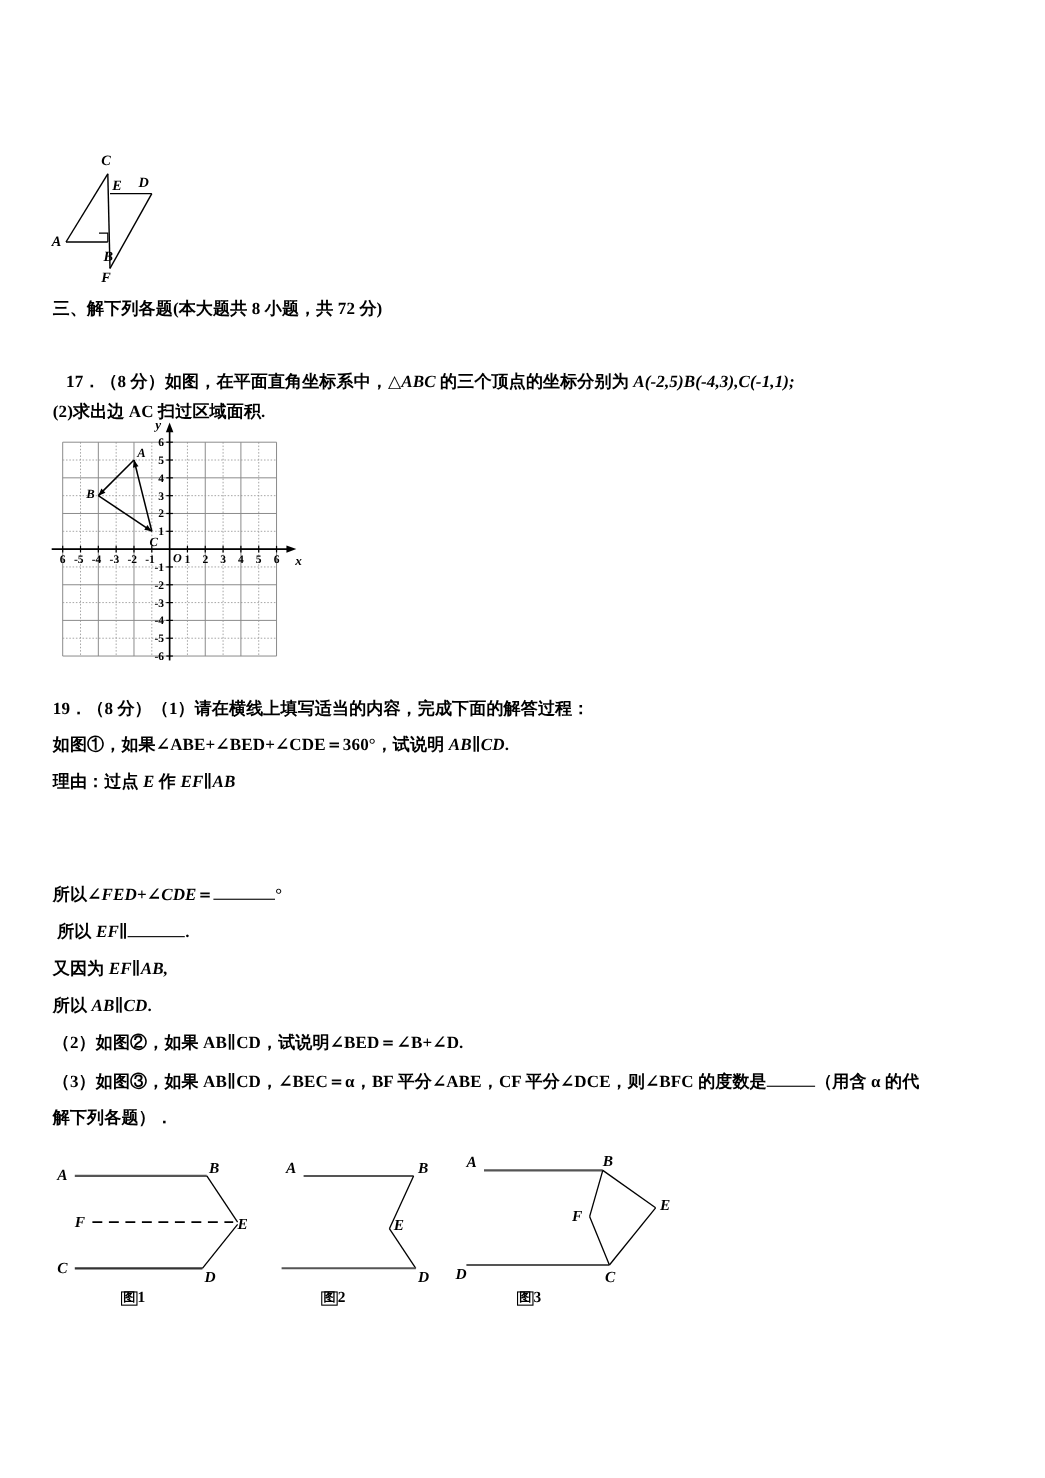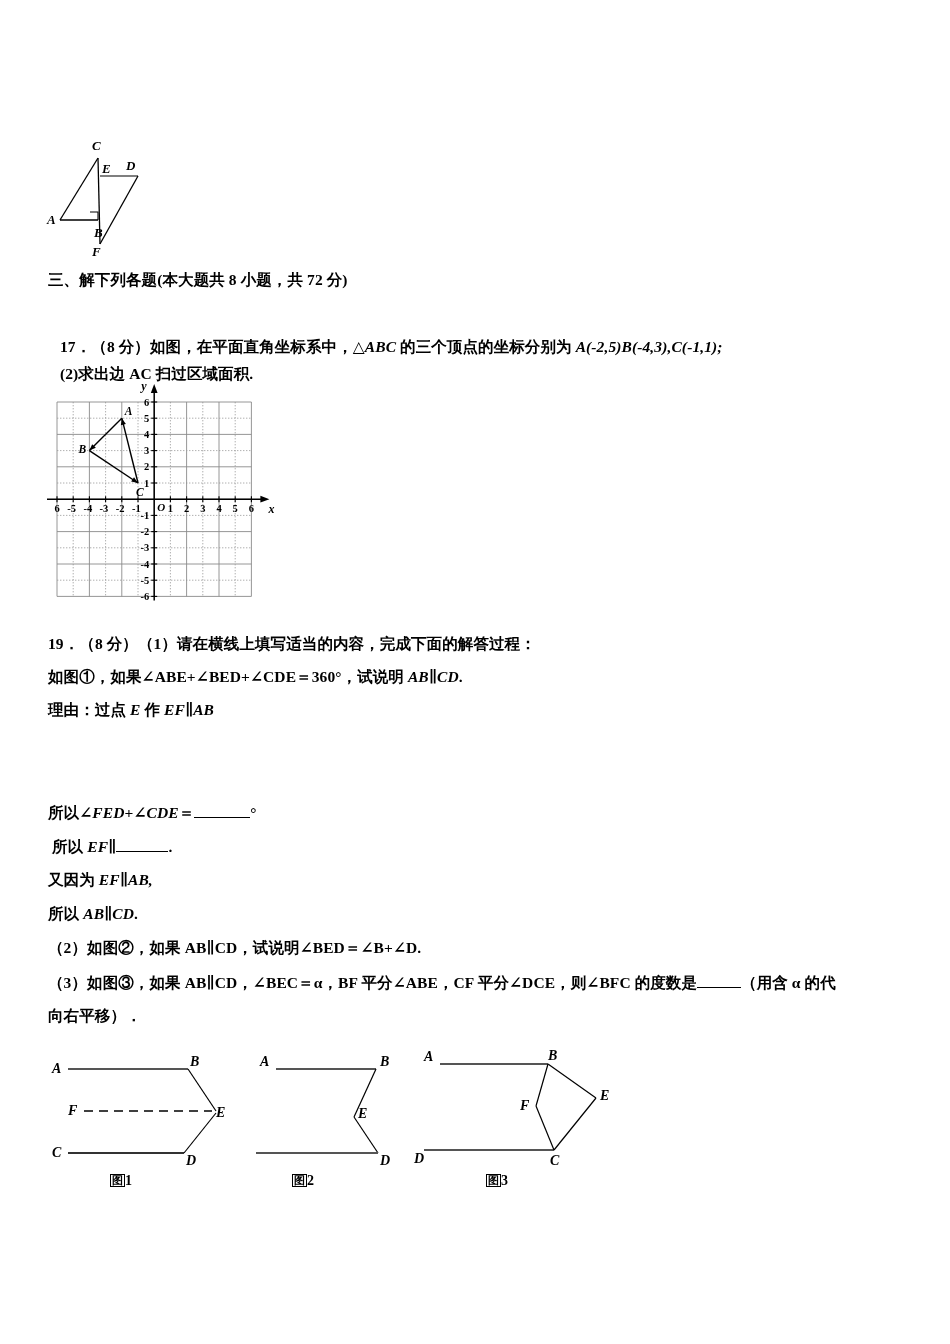--- a/index.html
+++ b/index.html
@@ -84,21 +84,21 @@
     </svg>
   </div>
 
   <div class="line" style="left:48px; top:270px;">三、解下列各题(本大题共 8 小题，共 72 分)</div>
 
   <div class="line" style="left:60px; top:301px;margin-top:36px;">
     <span>17．</span><span>（8 分）</span><span>如图，在平面直角坐标系中，</span><span class="it">△ABC</span><span> 的三个顶点的坐标分别为 </span><span class="it">A(-2,5)B(-4,3),C(-1,1);</span>
   </div>
 
 
-  <div class="line" style="left:60px; top:364px;">(2)求出边 AC 扫过区域面积.</div>
+  <div class="line" style="left:48px; top:364px;">(2)求出边 AC 扫过区域面积.</div>
 
   <div class="fig" style="left:40px; top:390px;">
     <svg id="grid-svg" width="250" height="235" viewBox="0 0 250 235">
         <line x1="17" y1="12" x2="17" y2="206.39999999999998" stroke="#8a8a8a" stroke-width="0.9" stroke-dasharray="none"></line>
         <line x1="17" y1="206.39999999999998" x2="211.39999999999998" y2="206.39999999999998" stroke="#8a8a8a" stroke-width="0.9" stroke-dasharray="none"></line>
         <line x1="33.19999999999999" y1="12" x2="33.19999999999999" y2="206.39999999999998" stroke="#9a9a9a" stroke-width="0.8" stroke-dasharray="1.4,1.6"></line>
         <line x1="17" y1="190.2" x2="211.39999999999998" y2="190.2" stroke="#9a9a9a" stroke-width="0.8" stroke-dasharray="1.4,1.6"></line>
         <line x1="49.39999999999999" y1="12" x2="49.39999999999999" y2="206.39999999999998" stroke="#8a8a8a" stroke-width="0.9" stroke-dasharray="none"></line>
         <line x1="17" y1="174" x2="211.39999999999998" y2="174" stroke="#8a8a8a" stroke-width="0.9" stroke-dasharray="none"></line>
         <line x1="65.6" y1="12" x2="65.6" y2="206.39999999999998" stroke="#9a9a9a" stroke-width="0.8" stroke-dasharray="1.4,1.6"></line>
@@ -219,21 +219,21 @@
   </div>
 
   <div class="line" style="left:48px; top:938px;">
     <span>（2）</span><span>如图②，如果 AB∥CD，试说明∠BED＝∠B+∠D.</span>
   </div>
 
   <div class="line" style="left:48px; top:972px;">
     <span>（3）</span><span>如图③，如果 AB∥CD，∠BEC＝α，BF 平分∠ABE，CF 平分∠DCE，则∠BFC 的度数是</span><span class="blank" style="width:44px; height:15px;"></span><span>（用含 α 的代</span>
   </div>
 
-  <div class="line" style="left:48px; top:1006px;">向右平移）．</div>
+  <div class="line" style="left:48px; top:1006px;">解下列各题）．</div>
 
   <div class="fig" style="left:48px; top:1055px;">
     <svg width="190" height="115" viewBox="0 0 190 115">
       <line x1="20" y1="14" x2="140" y2="14" stroke="#555" stroke-width="2"></line>
       <line x1="140" y1="14" x2="168" y2="56" stroke="#000" stroke-width="1.2"></line>
       <line x1="36" y1="56" x2="164" y2="56" stroke="#000" stroke-width="1.6" stroke-dasharray="9,6"></line>
       <line x1="20" y1="98" x2="136" y2="98" stroke="#333" stroke-width="2"></line>
       <line x1="136" y1="98" x2="168" y2="58" stroke="#000" stroke-width="1.2"></line>
       <text class="glabel" x="4" y="18" font-size="14">A</text>
       <text class="glabel" x="142" y="11" font-size="14">B</text>
@@ -272,17 +272,17 @@
       <line x1="128" y1="14" x2="116" y2="56" stroke="#000" stroke-width="1.2"></line>
       <line x1="116" y1="56" x2="134" y2="100" stroke="#000" stroke-width="1.2"></line>
       <text class="glabel" x="4" y="11" font-size="14">A</text>
       <text class="glabel" x="128" y="10" font-size="14">B</text>
       <text class="glabel" x="100" y="60" font-size="14">F</text>
       <text class="glabel" x="180" y="50" font-size="14">E</text>
       <text class="glabel" x="-6" y="113" font-size="14">D</text>
       <text class="glabel" x="130" y="115" font-size="14">C</text>
     </svg>
   </div>
-  <div class="figcap" style="left:486px; top:1173px;">
+  <div class="figcap" style="left:470px; top:1173px;">
     <span class="boxed-tu">图</span><span>3</span>
   </div>
 
 </div>
 
 </body></html>

